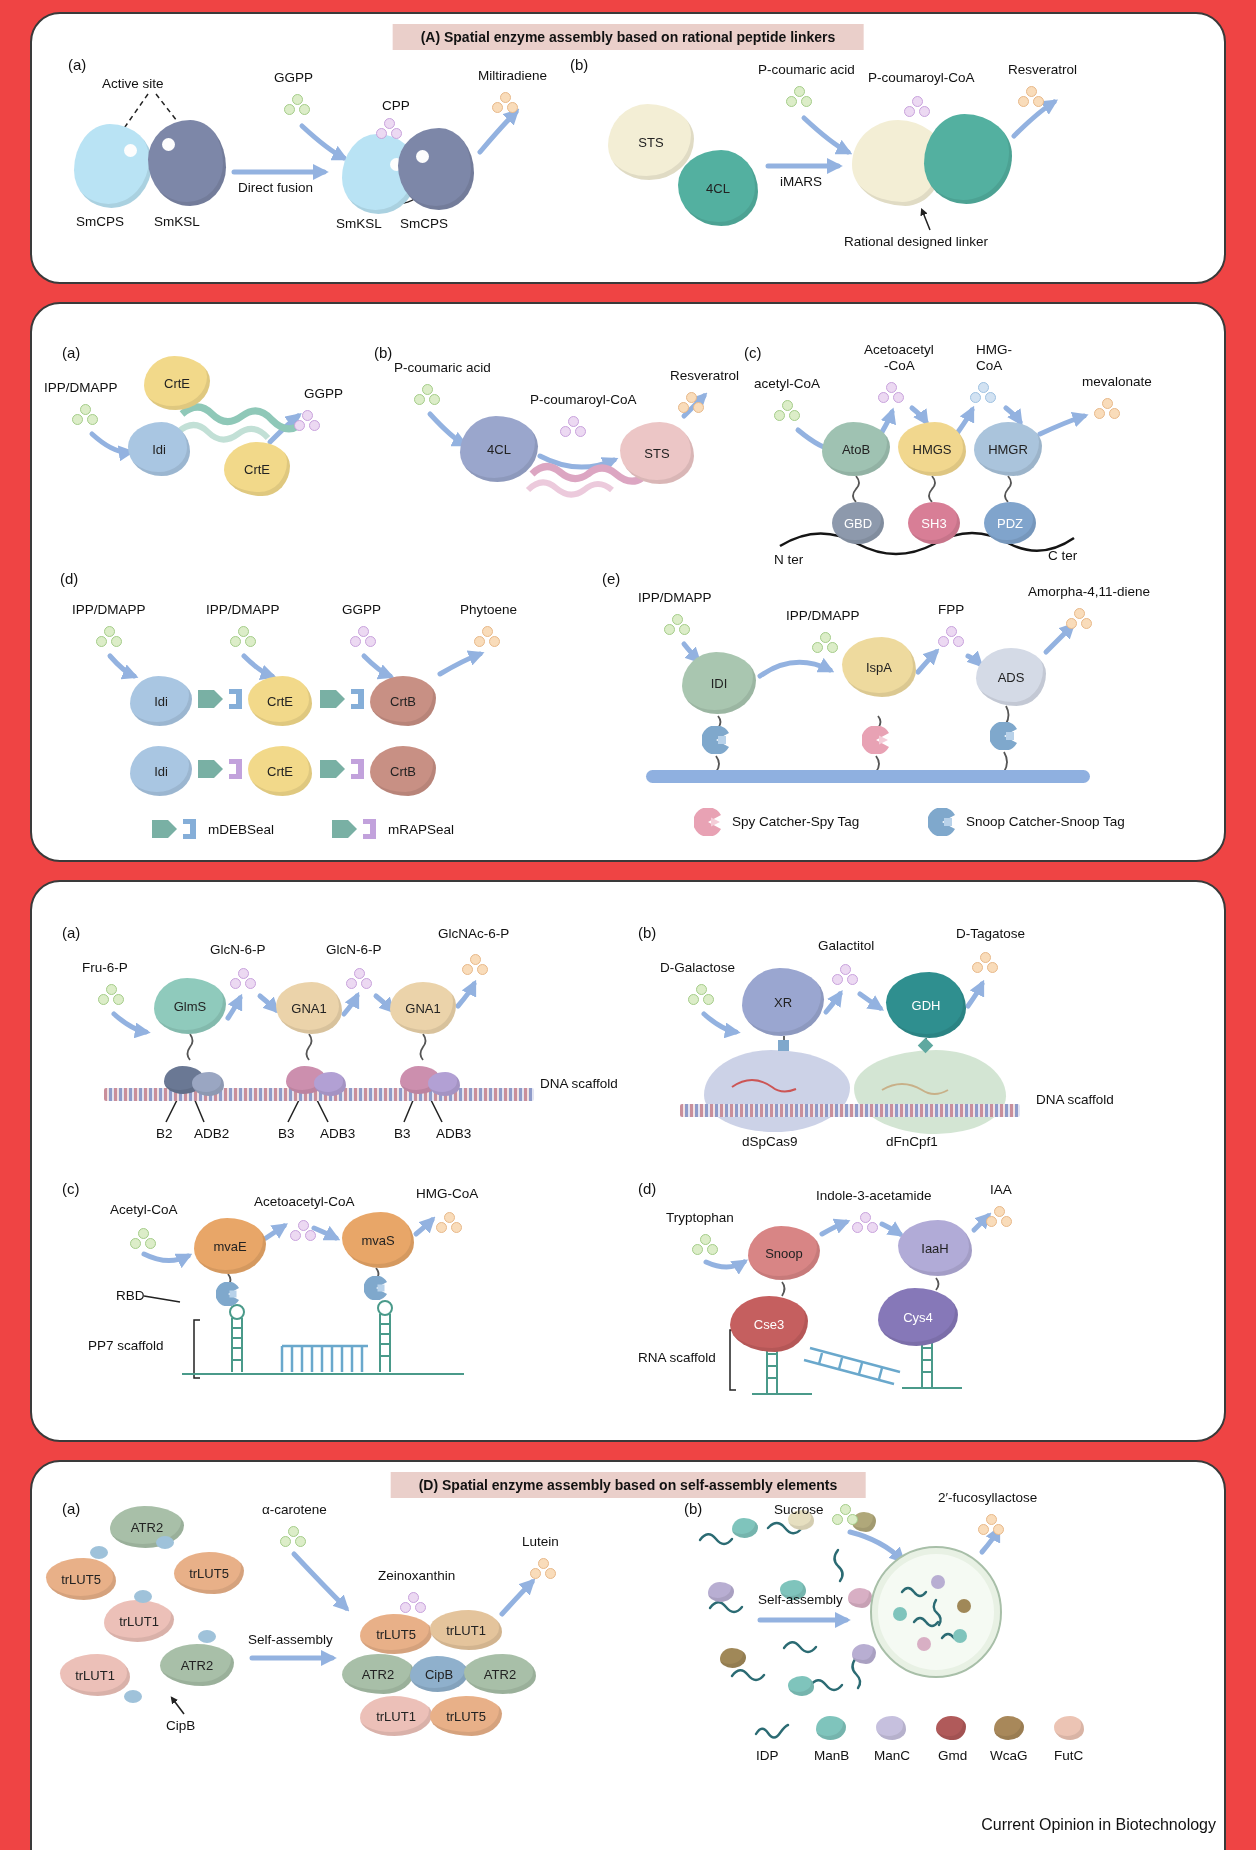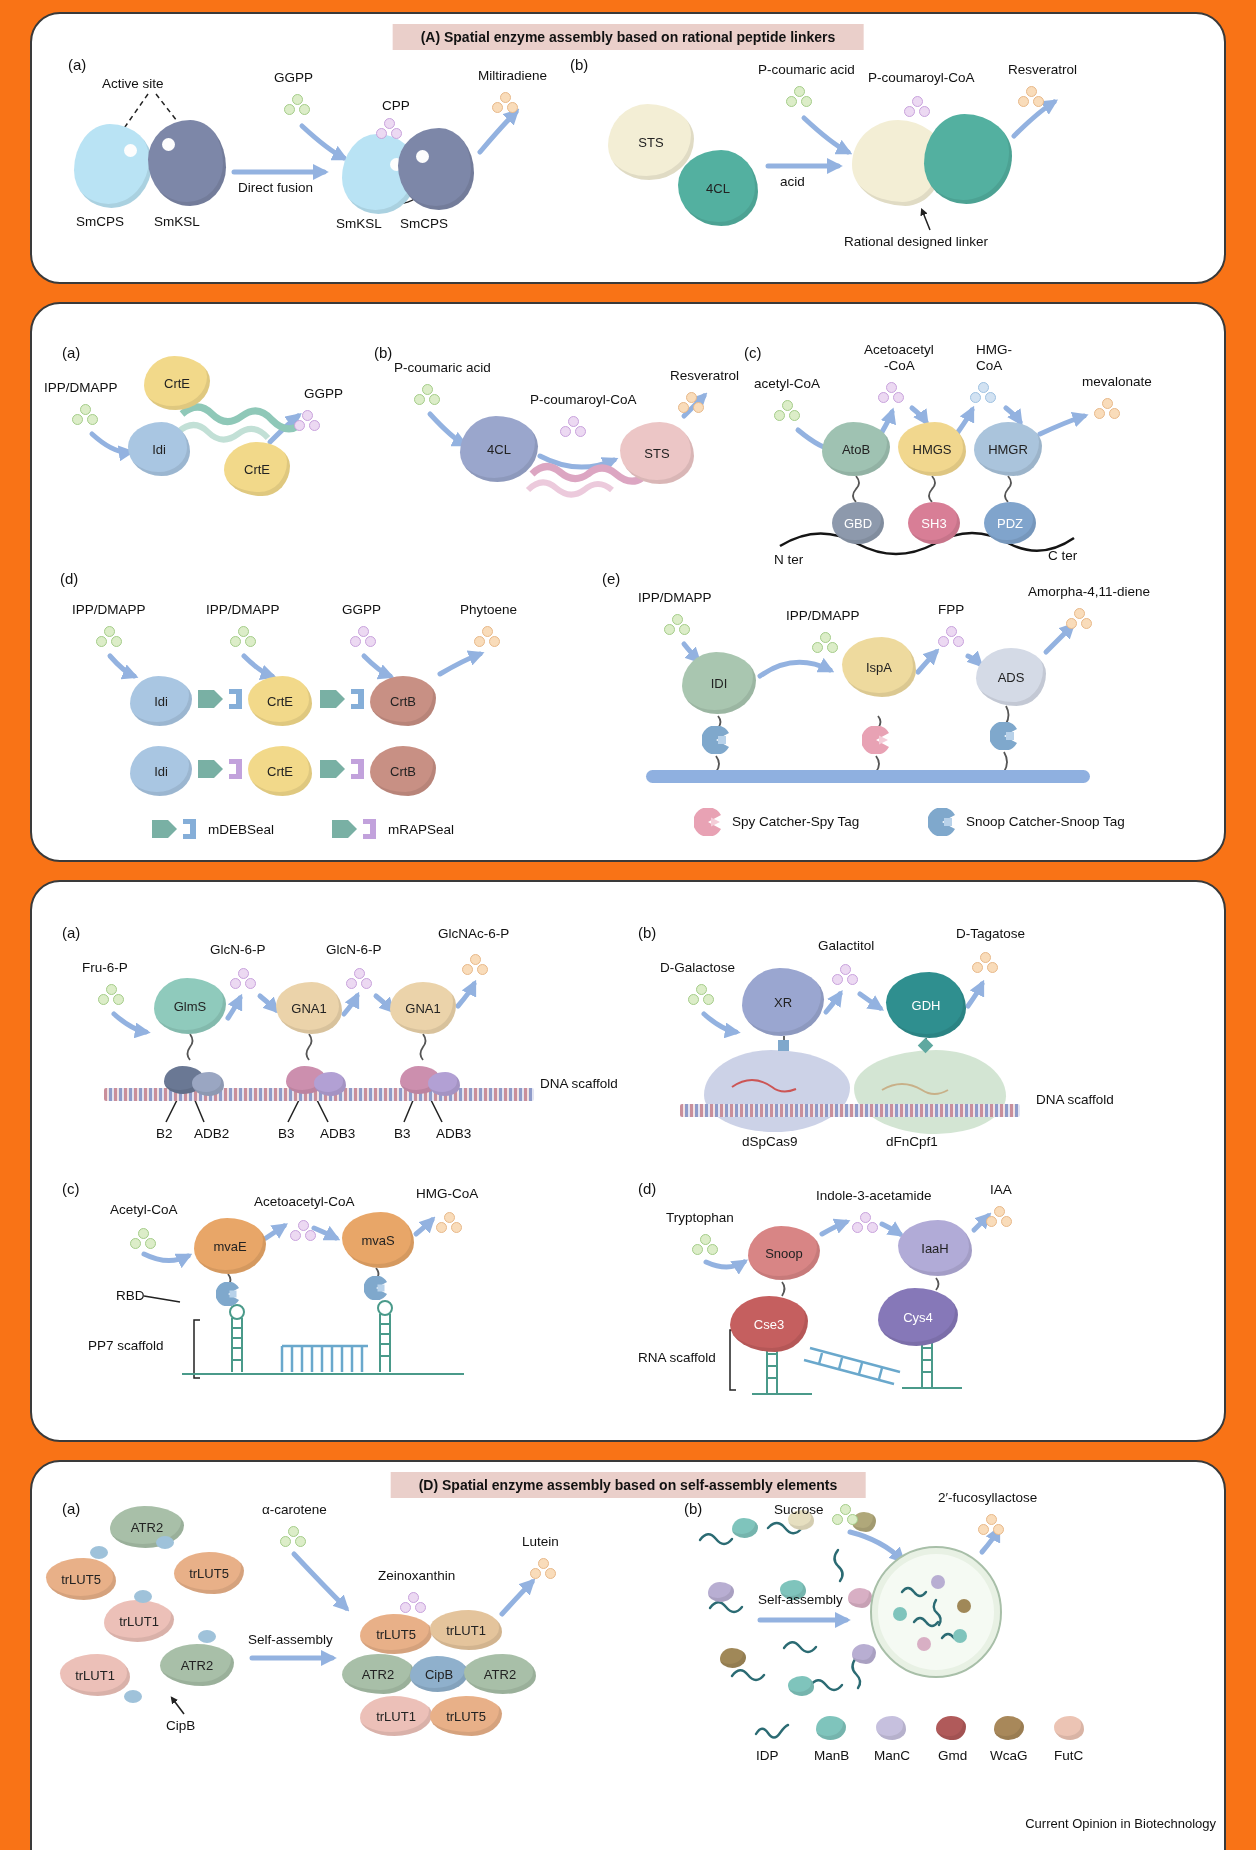--- a/index.html
+++ b/index.html
@@ -1,17 +1,17 @@
 <!DOCTYPE html>
 <html><head>
 <meta charset="utf-8">
 <style>
 *{margin:0;padding:0;box-sizing:border-box}
 body{font-family:"Liberation Sans",sans-serif;background:#fff;color:#111}
-#stage{position:relative;width:1256px;height:1850px;background:#f97316;overflow:hidden}
+#stage{position:relative;width:1256px;height:1850px;background:#ef4444;overflow:hidden}
 .panel{position:absolute;left:30px;width:1196px;background:#fff;border:2.5px solid #3a3a3a;border-radius:30px}
 .ptitle{position:absolute;top:10px;left:50%;transform:translateX(-50%);background:#eacfca;padding:5px 28px;font-size:14px;font-weight:700;white-space:nowrap;z-index:5}
 .tag{position:absolute;font-size:15px;z-index:5}
 .lab{position:absolute;font-size:13.5px;white-space:nowrap;z-index:5}
 .f12{font-size:12px}
 .blob{position:absolute;display:flex;align-items:center;justify-content:center;font-size:13px;color:#222;text-align:center;z-index:2;
 border-radius:46% 54% 52% 48%/55% 46% 54% 45%;box-shadow:inset -3px -4px 0 rgba(0,0,0,.08)}
 .r2{border-radius:54% 46% 46% 54%/46% 55% 45% 54%}
 .r3{border-radius:50% 50% 42% 58%/52% 44% 56% 48%}
 .circ{border-radius:50% !important}
@@ -33,21 +33,21 @@
 .tet{stroke:#555;stroke-width:1.8;fill:none}
 .sqg{stroke:#2b6b73;stroke-width:2.4;fill:none;stroke-linecap:round}
 .rna{stroke:#4a9a8a;stroke-width:2;fill:none}
 .comb{stroke:#6aa8cc;stroke-width:2.5;fill:none}
 .wav{stroke:#151515;stroke-width:2.5;fill:none}
 .dna{position:absolute;height:13px;z-index:1;border-radius:2px;background:repeating-linear-gradient(90deg,#c98f9b 0 3px,#f2e2e4 3px 5px,#8f9bc9 5px 8px,#e2e4f2 8px 10px)}
 .mem{position:absolute;height:13px;background:#8fb0e0;border-radius:7px;z-index:1}
 .ic{position:absolute;z-index:3;line-height:0}
 .cip{position:absolute;width:18px;height:13px;border-radius:50%;background:#9fc2da;z-index:2}
 .sqc{position:absolute;z-index:3}
-.foot{position:absolute;font-size:13px;color:#111;z-index:5}
+.foot{position:absolute;font-size:16px;color:#111;z-index:5}
 </style>
 </head>
 <body>
 
 <div id="stage">
 
 <div class="panel" id="pA" style="top:12px;height:272px">
   <svg class="ov" width="1196" height="272">
     <defs>
       <marker id="ahA" viewBox="0 0 10 10" refX="7" refY="5" markerWidth="3.2" markerHeight="3.2" orient="auto">
@@ -118,21 +118,21 @@
       </div>
   <div class="blob r2" style="left:646px;top:136px;width:80px;height:76px;background:#53b0a0">
         <span>4CL</span>
       </div>
   <div class="lab" style="left:726px;top:48px">P-coumaric acid</div>
   <span class="dots g" style="left:754px;top:72px">
         <i></i>
         <i></i>
         <i></i>
       </span>
-  <div class="lab" style="left:748px;top:160px">acid</div>
+  <div class="lab" style="left:748px;top:160px">iMARS</div>
   <div class="blob r3" style="left:820px;top:106px;width:92px;height:86px;background:#f3eed5"></div>
   <div class="blob" style="left:892px;top:100px;width:88px;height:90px;background:#53b0a0"></div>
   <div class="lab" style="left:836px;top:56px">P-coumaroyl-CoA</div>
   <span class="dots p" style="left:872px;top:82px">
         <i></i>
         <i></i>
         <i></i>
       </span>
   <div class="lab" style="left:812px;top:220px">Rational designed linker</div>
   <div class="lab" style="left:976px;top:48px">Resveratrol</div>

